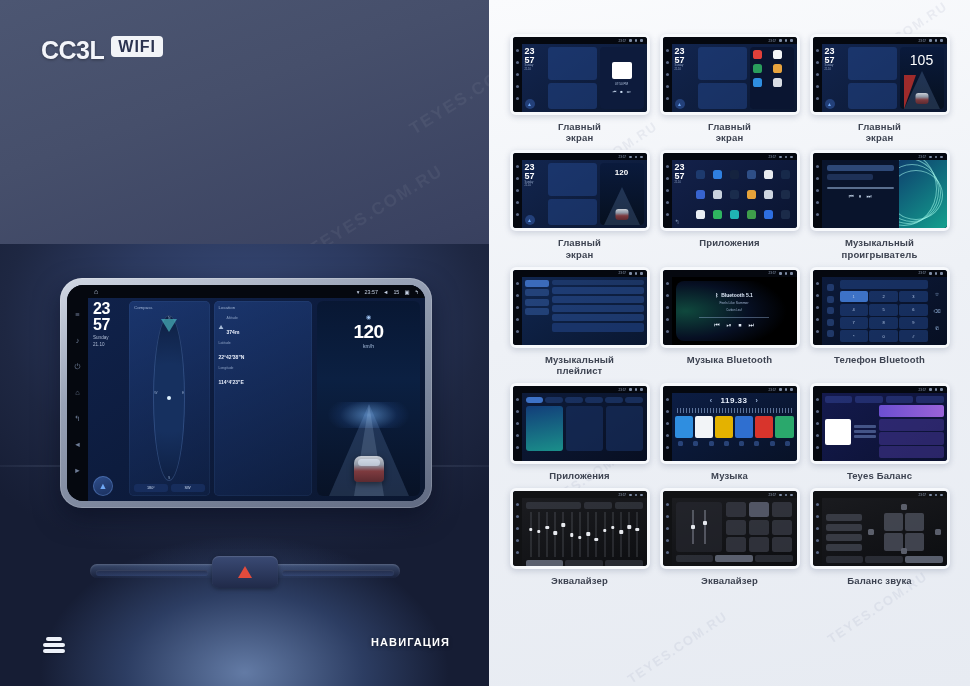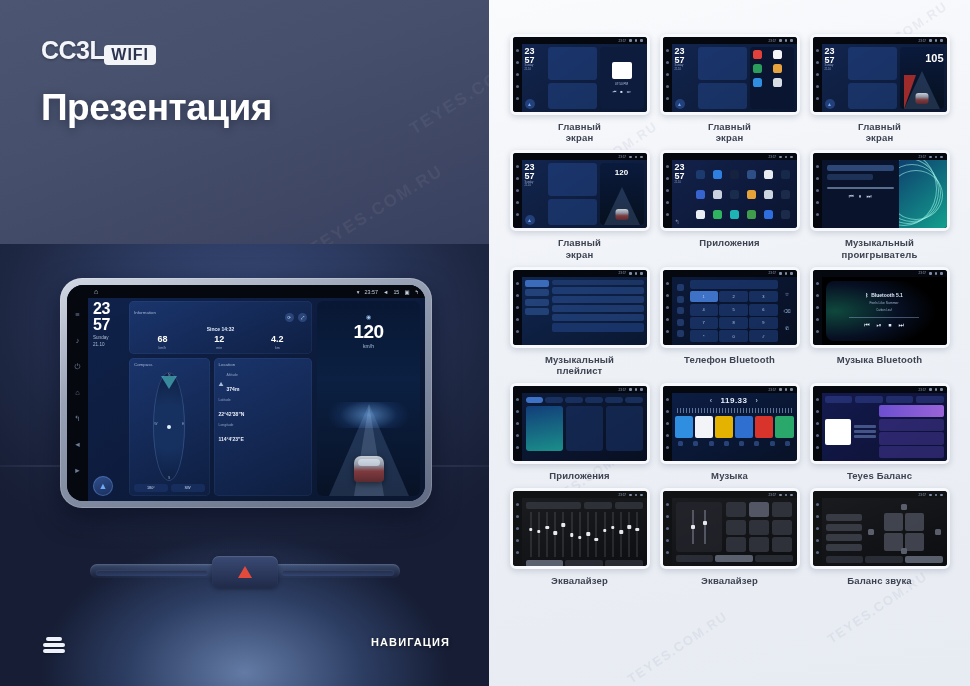--- a/index.html
+++ b/index.html
@@ -15,21 +15,21 @@
     position: relative; width: 489px; height: 686px; overflow: hidden;
     background:
       radial-gradient(120% 70% at 50% 110%, #5d7fc4 0%, #3c5793 28%, #26365f 55%, rgba(38,54,95,0) 80%),
       linear-gradient(160deg, #4c5672 0%, #464f6b 20%, #3a4261 45%, #2c3350 70%, #222a45 100%);
   }
   .hero-wm {
     position: absolute; color: rgba(255,255,255,0.055);
     font-size: 17px; letter-spacing: 2px; font-weight: 700;
     transform: rotate(-32deg); pointer-events: none; white-space: nowrap;
   }
-  .logo-row { position: absolute; left: 41px; top: 36px; display: flex; align-items: flex-end; }
+  .logo-row { position: absolute; left: 41px; top: 36px; display: flex; align-items: flex-start; gap: 7px; }
   .logo-text {
     color: #f3f5fa; font-size: 25px; font-weight: 700; letter-spacing: -0.5px;
     text-shadow: 0 1px 3px rgba(0,0,0,0.35);
   }
   .logo-badge {
     background: #f2f4f8; color: #2b3350; font-size: 16px; font-weight: 800;
     letter-spacing: 1px; padding: 2.5px 7px 2px; border-radius: 4px; line-height: 1;
   }
   .hero-head { position: absolute; left: 41px; top: 88px; }
   .hero-year {
@@ -372,21 +372,20 @@
     <div class="hero-wm" style="left:300px; top:200px;">TEYES.COM.RU</div>
     <div class="hero-wm" style="left:120px; top:430px;">TEYES.COM.RU</div>
     <div class="hero-wm" style="left:400px; top:80px;">TEYES.COM.RU</div>
 
     <div class="logo-row">
       <span class="logo-text">CC3L</span>
       <span class="logo-badge">WIFI</span>
     </div>
 
     <div class="hero-head">
-      <div class="hero-l1">Презентация</div>
     </div>
 
     <div class="dash">
       <div class="dash-glow"></div>
       <div class="dash-sheen"></div>
 
       <div class="vent-bar"></div>
       <div class="hazard">
         <span class="hazard-tri"></span>
       </div>
@@ -428,44 +427,20 @@
                   <div class="clk">57</div>
                   <div class="clk-sub">Sunday</div>
                   <div class="clk-sub" style="margin-top:0">21.10</div>
                 </div>
                 <div class="nav-fab">
                   <span>▲</span>
                 </div>
               </div>
 
               <div class="hu-col-m">
-                <div class="card">
-                  <div class="info-head">
-                    <span class="card-t">Information</span>
-                    <span>
-                      <span class="pill-ico">⟳</span>
-                      <span class="pill-ico">⤢</span>
-                    </span>
-                  </div>
-                  <div class="since">Since 14:32</div>
-                  <div class="stats">
-                    <div>
-                      <div class="stat-v">68</div>
-                      <div class="stat-u">km/h</div>
-                    </div>
-                    <div>
-                      <div class="stat-v">12</div>
-                      <div class="stat-u">min</div>
-                    </div>
-                    <div>
-                      <div class="stat-v">4.2</div>
-                      <div class="stat-u">km</div>
-                    </div>
-                  </div>
-                </div>
 
                 <div class="row2">
                   <div class="card compass-card">
                     <div class="card-t">Compass</div>
                     <div class="compass-dial">
                       <span class="cone"></span>
                       <span class="cdot"></span>
                       <span class="cl" style="left:50%;top:1px;transform:translateX(-50%)">N</span>
                       <span class="cl" style="right:1px;top:46%;">E</span>
                       <span class="cl" style="left:50%;bottom:1px;transform:translateX(-50%)">S</span>
@@ -657,21 +632,21 @@
                         </div>
                       <div class="mh-fab">▲</div>
                     </div>
                     <div class="mh-m">
                         <div class="mc tall"></div>
                         <div class="mc"></div>
                       </div>
                     <div class="mh-r" style="background:linear-gradient(180deg,#0a1a3c,#06101f)">
                       <div class="mini-road"></div>
                       <div style="position:absolute;left:4px;bottom:0;width:0;height:0;border-left:12px solid #9e2b2b;border-bottom:34px solid transparent;"></div>
-                      <div style="position:absolute;left:0;right:0;top:5px;text-align:right;color:#fff;font-size:11px;font-weight:700">105</div>
+                      <div style="position:absolute;left:0;right:0;top:5px;text-align:center;color:#fff;font-size:14px;font-weight:400">105</div>
                       <div class="mini-car"></div>
                     </div>
                   </div>
                 </div>
               </div>
             </div>
           </div>
           <div class="cap" style="white-space:pre-line">Главный
 экран</div>
         </div>
@@ -877,20 +852,63 @@
                   <i></i>
                 </div>
               <div class="s-main">
                 <div class="s-top">
                     <span class="s-clk">23:57</span>
                     <i></i>
                     <i></i>
                     <i></i>
                   </div>
                 <div class="s-content">
+                  <div class="btm">
+                    <div class="btm-glow"></div>
+                    <div class="btm-c">
+                      <div class="btm-t">
+                          <span>ᛒ</span>
+                          <span>Bluetooth 5.1</span>
+                        </div>
+                      <div class="btm-s">Feels Like Summer</div>
+                      <div class="btm-s" style="font-size:2.8px">Carbon Leaf</div>
+                      <div class="btm-p"></div>
+                      <div class="btm-ctl">
+                          <span>⏮</span>
+                          <span>⏯</span>
+                          <span>⏹</span>
+                          <span>⏭</span>
+                        </div>
+                    </div>
+                  </div>
+                </div>
+              </div>
+            </div>
+          </div>
+          <div class="cap" style="white-space:pre-line">Музыка Bluetooth</div>
+        </div>
+
+        <div class="cell">
+          <div class="shot">
+            <div class="shot-inner">
+              <div class="s-rail">
+                  <i></i>
+                  <i></i>
+                  <i></i>
+                  <i></i>
+                  <i></i>
+                </div>
+              <div class="s-main">
+                <div class="s-top">
+                    <span class="s-clk">23:57</span>
+                    <i></i>
+                    <i></i>
+                    <i></i>
+                  </div>
+                <div class="s-content">
                   <div class="dial">
                     <div class="dial-l">
                         <i></i>
                         <i></i>
                         <i></i>
                         <i></i>
                         <i></i>
                       </div>
                     <div class="dial-m">
                       <div class="dial-in"></div>
@@ -914,63 +932,20 @@
                       <span>⌫</span>
                       <span>✆</span>
                     </div>
                   </div>
                 </div>
               </div>
             </div>
           </div>
           <div class="cap" style="white-space:pre-line">Телефон Bluetooth</div>
         </div>
-
-        <div class="cell">
-          <div class="shot">
-            <div class="shot-inner">
-              <div class="s-rail">
-                  <i></i>
-                  <i></i>
-                  <i></i>
-                  <i></i>
-                  <i></i>
-                </div>
-              <div class="s-main">
-                <div class="s-top">
-                    <span class="s-clk">23:57</span>
-                    <i></i>
-                    <i></i>
-                    <i></i>
-                  </div>
-                <div class="s-content">
-                  <div class="btm">
-                    <div class="btm-glow"></div>
-                    <div class="btm-c">
-                      <div class="btm-t">
-                          <span>ᛒ</span>
-                          <span>Bluetooth 5.1</span>
-                        </div>
-                      <div class="btm-s">Feels Like Summer</div>
-                      <div class="btm-s" style="font-size:2.8px">Carbon Leaf</div>
-                      <div class="btm-p"></div>
-                      <div class="btm-ctl">
-                          <span>⏮</span>
-                          <span>⏯</span>
-                          <span>⏹</span>
-                          <span>⏭</span>
-                        </div>
-                    </div>
-                  </div>
-                </div>
-              </div>
-            </div>
-          </div>
-          <div class="cap" style="white-space:pre-line">Музыка Bluetooth</div>
-        </div>
       </div>
 
       <div class="grow">
         <div class="cell">
           <div class="shot">
             <div class="shot-inner">
               <div class="s-rail">
                   <i></i>
                   <i></i>
                   <i></i>

